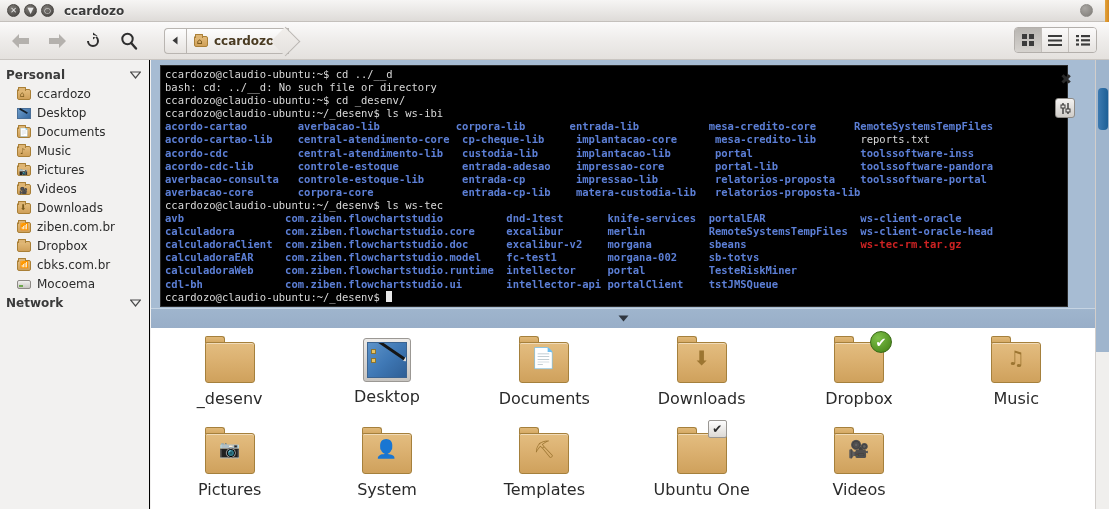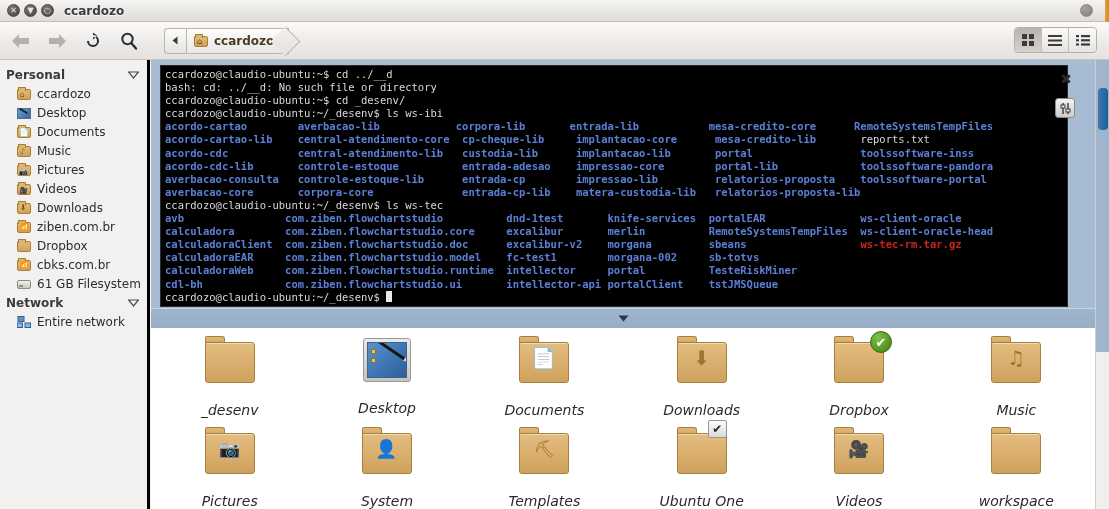--- a/index.html
+++ b/index.html
@@ -105,21 +105,21 @@
     display: flex; align-items: center; justify-content: center;
   }
   .vb:last-child { border-right: none; }
   .vb.active { background: linear-gradient(to bottom, #b8b5b1, #d6d3cf); }
 
   
   .sidebar {
     position: absolute; left: 0; top: 60px;
     width: 150px; height: 449px;
     background: #f2f1f0;
-    border-right: 3px solid #000000;
+    border-right: 1px solid #000000;
     padding-top: 5px;
     font-size: 12px; color: #2e2e2e;
     overflow: hidden;
   }
   .sb-group {
     display: flex; align-items: center; justify-content: space-between;
     padding: 2px 8px 2px 6px;
     font-weight: bold; font-size: 12px; color: #3a3a3a;
     height: 19px;
   }
@@ -259,25 +259,24 @@
     border: 1px solid #a5803c;
     border-radius: 2px 3px 3px 3px;
     box-shadow: inset 0 1px 0 rgba(255,255,255,.45);
   }
   .bf-glyph {
     position: absolute; left: 0; top: 12px; width: 54px;
     text-align: center; font-size: 20px; line-height: 20px;
     color: #9c7531;
   }
   .deskname {
-    margin-top: 18px;
-    font-size: 14px; color: #2a2a2a;
+    margin-top: 5px;
+    font-size: 16px; color: #2a2a2a;
     text-align: center; max-width: 130px;
     white-space: nowrap;
-    font-style: italic;
   }
   .emblem-ok {
     position: absolute; right: -6px; top: -5px;
     width: 22px; height: 22px; border-radius: 50%;
     background: radial-gradient(circle at 35% 30%, #7fc14a, #4f8f20 75%, #3d701a 100%);
     border: 1px solid #3a6a17;
     display: flex; align-items: center; justify-content: center;
     color: #fff; font-size: 13px; font-weight: bold; line-height: 1;
   }
   .emblem-sel {
@@ -498,38 +497,28 @@
           <span class="fold"></span>
           <span class="fold-glyph" style="left:4px;top:4px;font-size:7px;">📶</span>
         </span>
       <span>cbks.com.br</span>
     </div>
 
     <div class="sb-item">
       <span class="sb-ico">
           <span class="disk"></span>
         </span>
-      <span>61 GB Filesystem</span>
+      <span>Mocoema</span>
     </div>
 
     <div class="sb-group">
       <span>Network</span>
       <svg width="11" height="8" viewBox="0 0 11 8">
           <path d="M0.5 1 L10.5 1 L5.5 7 Z" fill="none" stroke="#4a4a4a" stroke-width="1.2"></path>
         </svg>
-    </div>
-    <div class="sb-item">
-      <span class="sb-ico">
-        <svg class="net" width="14" height="12" viewBox="0 0 14 12">
-          <rect x="1" y="0.5" width="6" height="5" fill="#5d93c9" stroke="#2f5f96"></rect>
-          <rect x="0" y="7" width="5.5" height="4.5" fill="#8fb6dc" stroke="#2f5f96"></rect>
-          <rect x="8" y="7" width="5.5" height="4.5" fill="#8fb6dc" stroke="#2f5f96"></rect>
-        </svg>
-      </span>
-      <span>Entire network</span>
     </div>
   </div>
 
   <div class="main">
 
     <div class="termwrap">
       <div class="term">
         <pre id="term-pre"><span class="c-white">ccardozo@claudio-ubuntu:~$ cd ../__d</span>
 <span class="c-white">bash: cd: ../__d: No such file or directory</span>
 <span class="c-white">ccardozo@claudio-ubuntu:~$ cd _desenv/</span>
@@ -683,29 +672,20 @@
         <div class="deskicon-inner">
           <div class="bigfold">
             <div class="bf-tab"></div>
               <div class="bf-body"></div>
             <div class="bf-glyph" style="font-size:17px;">🎥</div>
           </div>
         </div>
         <div class="deskname">Videos</div>
       </div>
 
-      <div class="deskicon">
-        <div class="deskicon-inner">
-          <div class="bigfold">
-            <div class="bf-tab"></div>
-              <div class="bf-body"></div>
-          </div>
-        </div>
-        <div class="deskname">workspace</div>
-      </div>
     </div>
 
     <div class="vscroll">
       <div class="blue-strip"></div>
       <div class="blue-thumb"></div>
     </div>
   </div>
 </div>
 
 </body></html>

